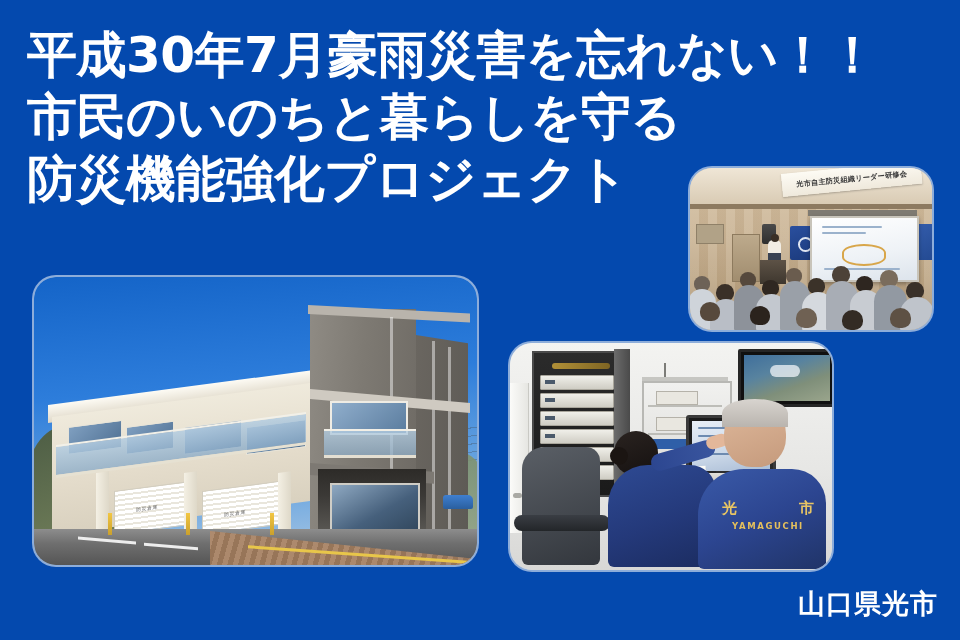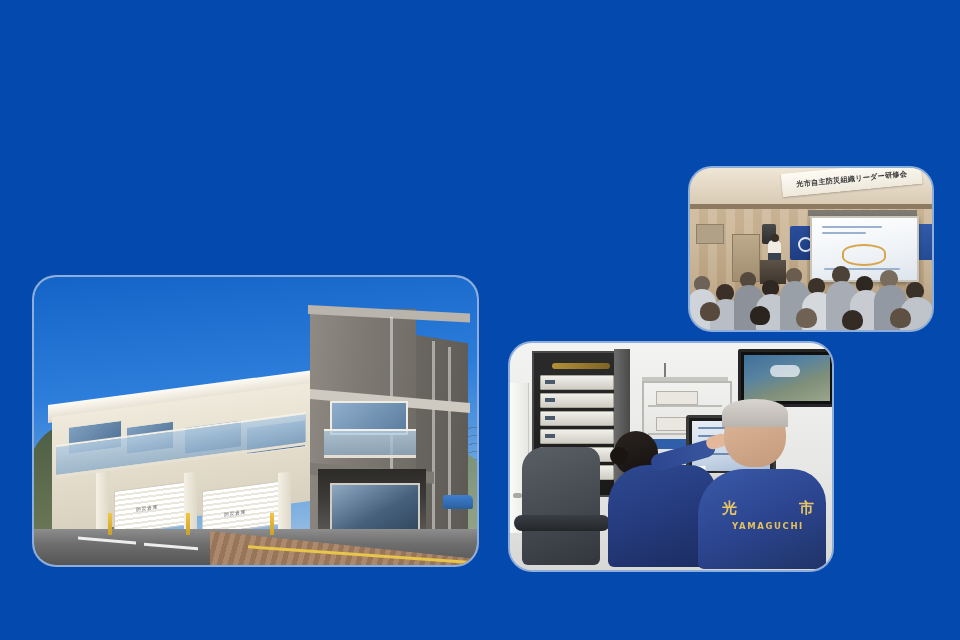--- a/index.html
+++ b/index.html
@@ -384,20 +384,25 @@
   .door-knob{
     position:absolute;left:3px;top:110px;width:9px;height:5px;
     background:#a9a9a4;border-radius:3px;
   }
 </style>
 </head>
 <body>
 
 <div class="poster">
 
+  <div class="headline">
+    <div class="line">平成30年7月豪雨災害を忘れない！！</div>
+    <div class="line">市民のいのちと暮らしを守る</div>
+    <div class="line">防災機能強化プロジェクト</div>
+  </div>
 
   <div class="photo" id="photo-building">
     <div class="inner">
       <div class="sky"></div>
       <div class="wires"></div>
       <div class="hill-left"></div>
       <div class="hill-right"></div>
 
       <div class="wing-roof"></div>
       <div class="wing"></div>
@@ -558,14 +563,15 @@
       <div class="worker w2-hair"></div>
       <div class="worker w2-body"></div>
       <div class="jacket-kanji">
         <span>光</span>
         <span>市</span>
       </div>
       <div class="jacket-latin">YAMAGUCHI</div>
     </div>
   </div>
 
+  <div class="credit">山口県光市</div>
 
 </div>
 
 </body></html>

